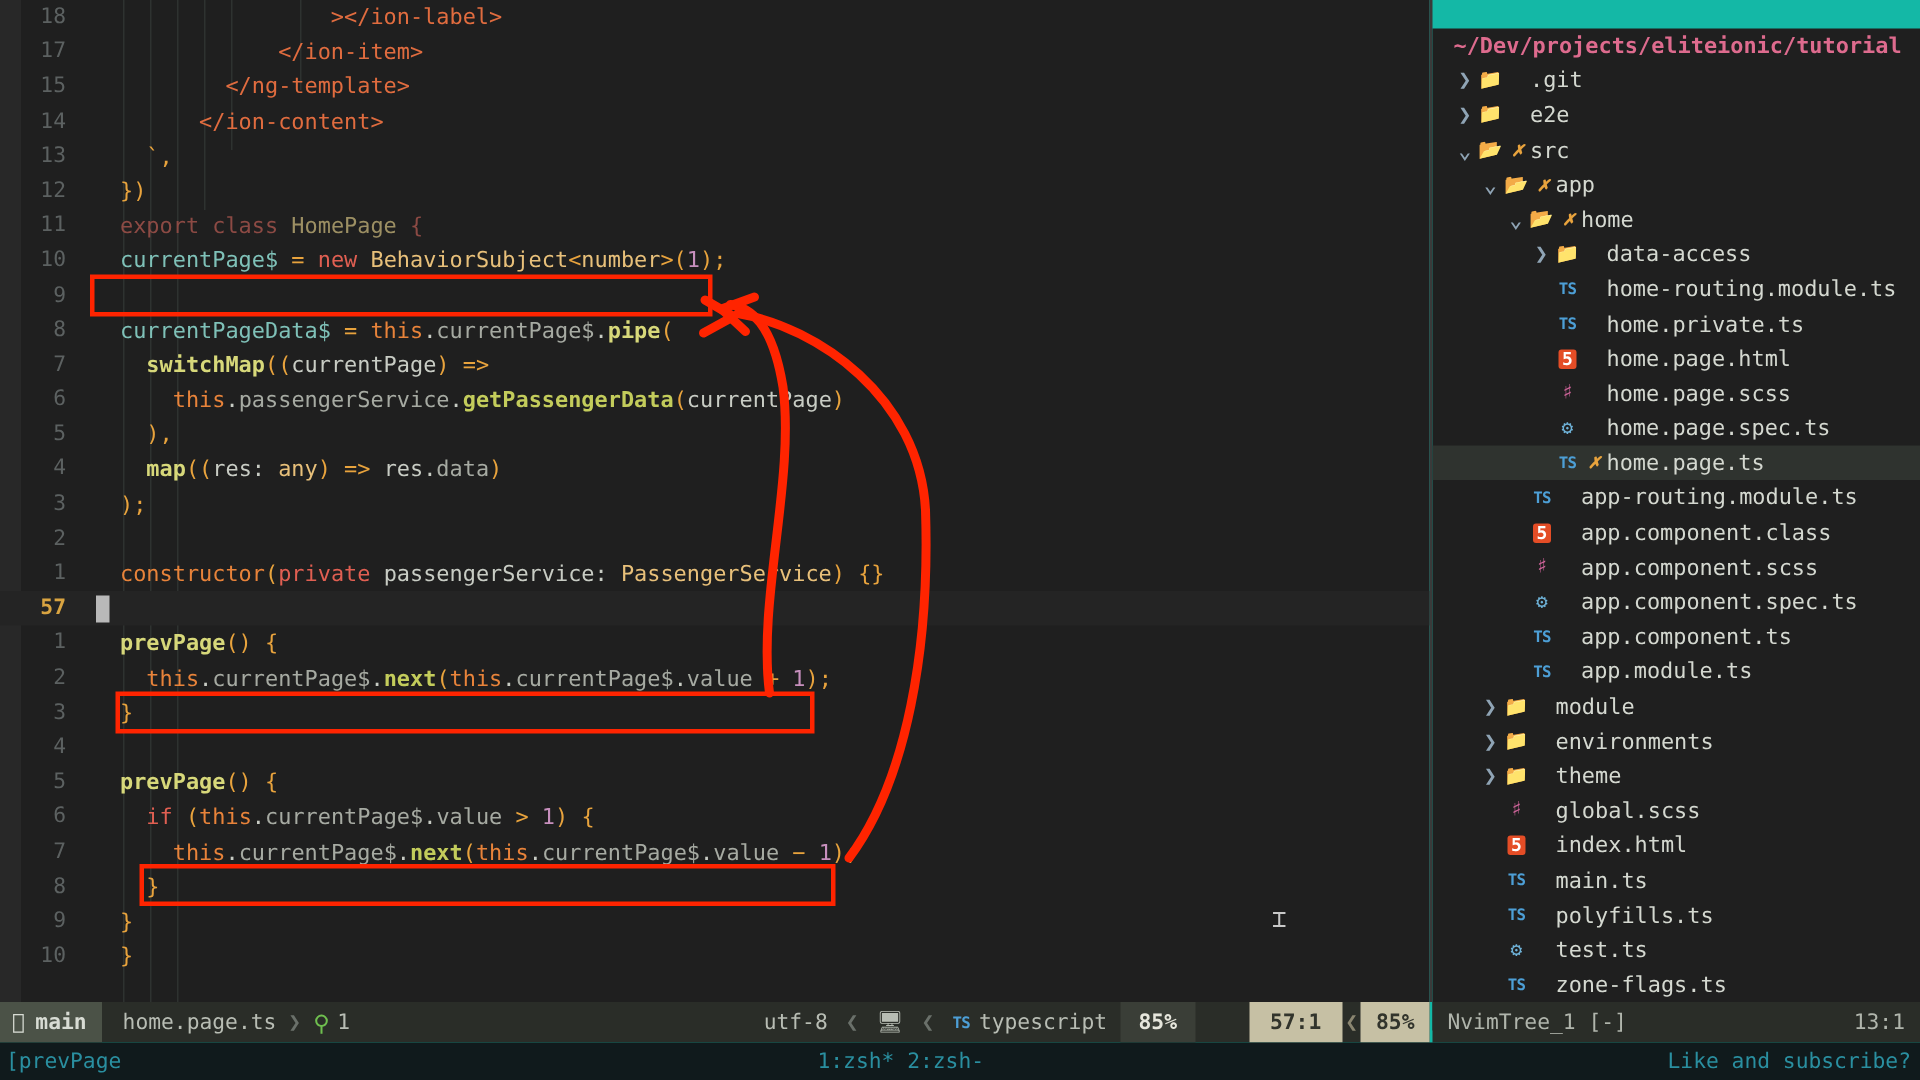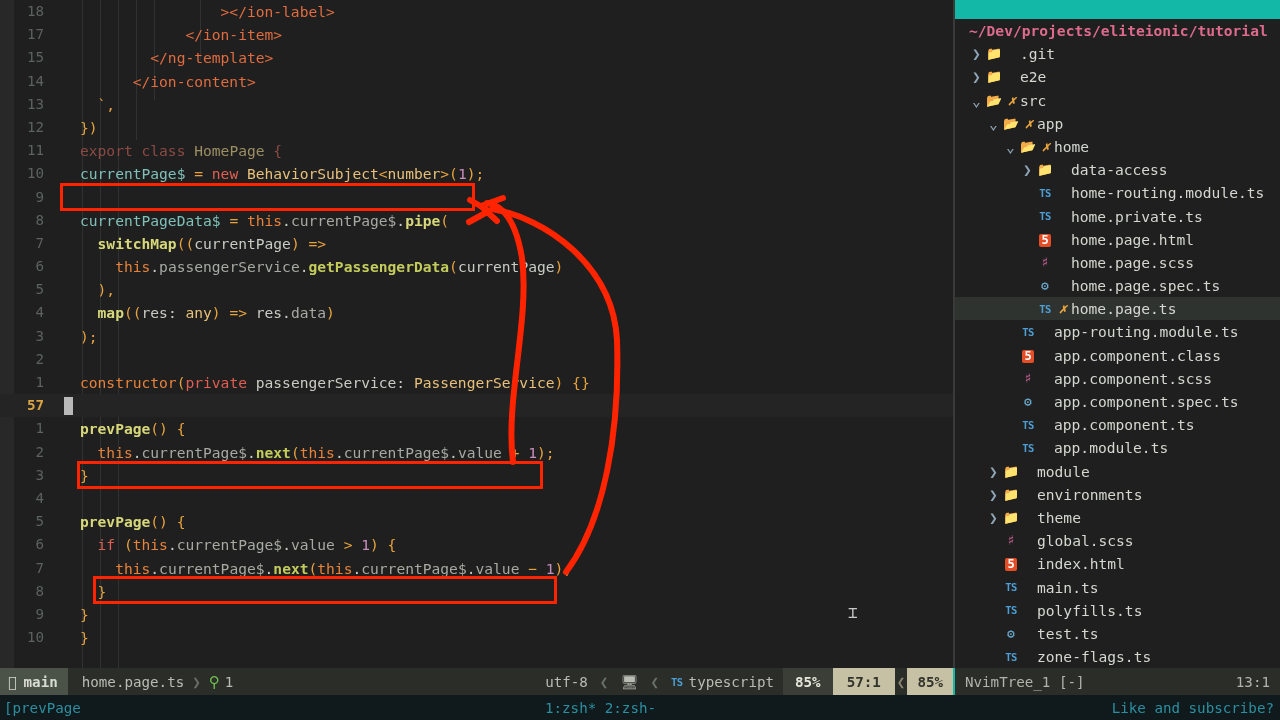--- a/index.html
+++ b/index.html
@@ -122,21 +122,21 @@
   .sl-file { color: #b8bdb4; padding: 0 8px 0 14px; }
   .sl-sep { color: #6a706a; }
   .sl-diag { display: flex; align-items: center; gap: 5px; padding-left: 8px; }
   .sl-bulb { color: #6fbf4f; font-size: 15px; }
   .sl-diagnum { color: #b8bdb4; }
   .sl-right { margin-left: auto; display: flex; align-items: center; height: 27px; }
   .sl-enc { color: #b8bdb4; padding: 0 9px; }
   .sl-chev { color: #6a706a; padding: 0 3px; }
   .sl-lang { color: #b8bdb4; padding: 0 9px; display: flex; align-items: center; gap: 6px; }
   .sl-pct1 { background: #3a3e37; color: #e6e6dc; padding: 0 12px; height: 27px; display: flex; align-items: center; font-weight: bold; }
-  .sl-pos { background: #c6c0a4; color: #32342c; padding: 0 14px; height: 27px; display: flex; align-items: center; font-weight: bold; }
+  .sl-pos { background: #c6c0a4; color: #32342c; padding: 0 14px; height: 27px; display: flex; align-items: center; font-weight: bold; margin-left: 36px; }
   .sl-pct2 { background: #c6c0a4; color: #32342c; padding: 0 10px; height: 27px; display: flex; align-items: center; font-weight: bold; }
   .sl-chevd { color: #8a8570; padding: 0 2px; }
 
   .treestatus {
     position: absolute; left: 955px; top: 668px; width: 325px; height: 27px;
     background: #2a2d28; display: flex; align-items: center;
     font-size: 14.2px; color: #b0b5ac; padding: 0 10px;
   }
   .ts-pos { margin-left: auto; color: #b0b5ac; }
 

